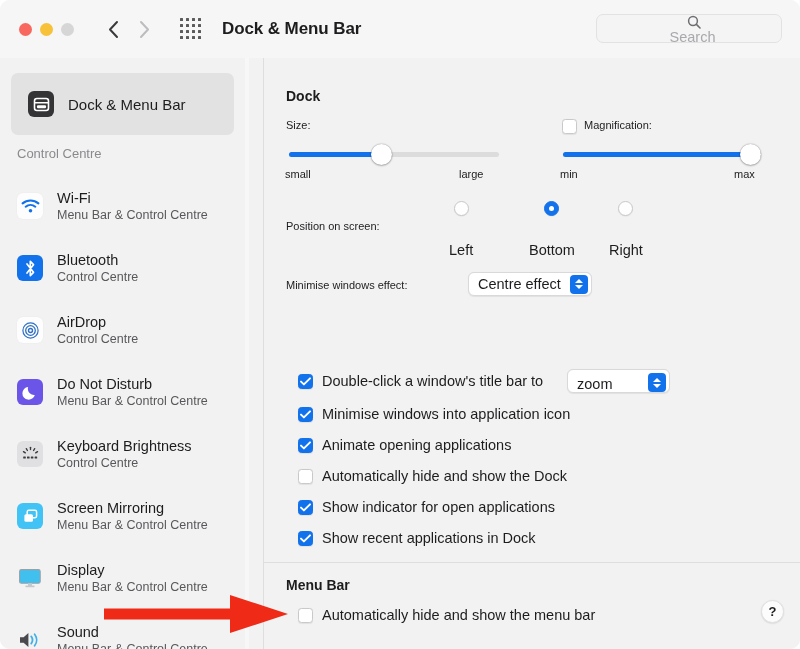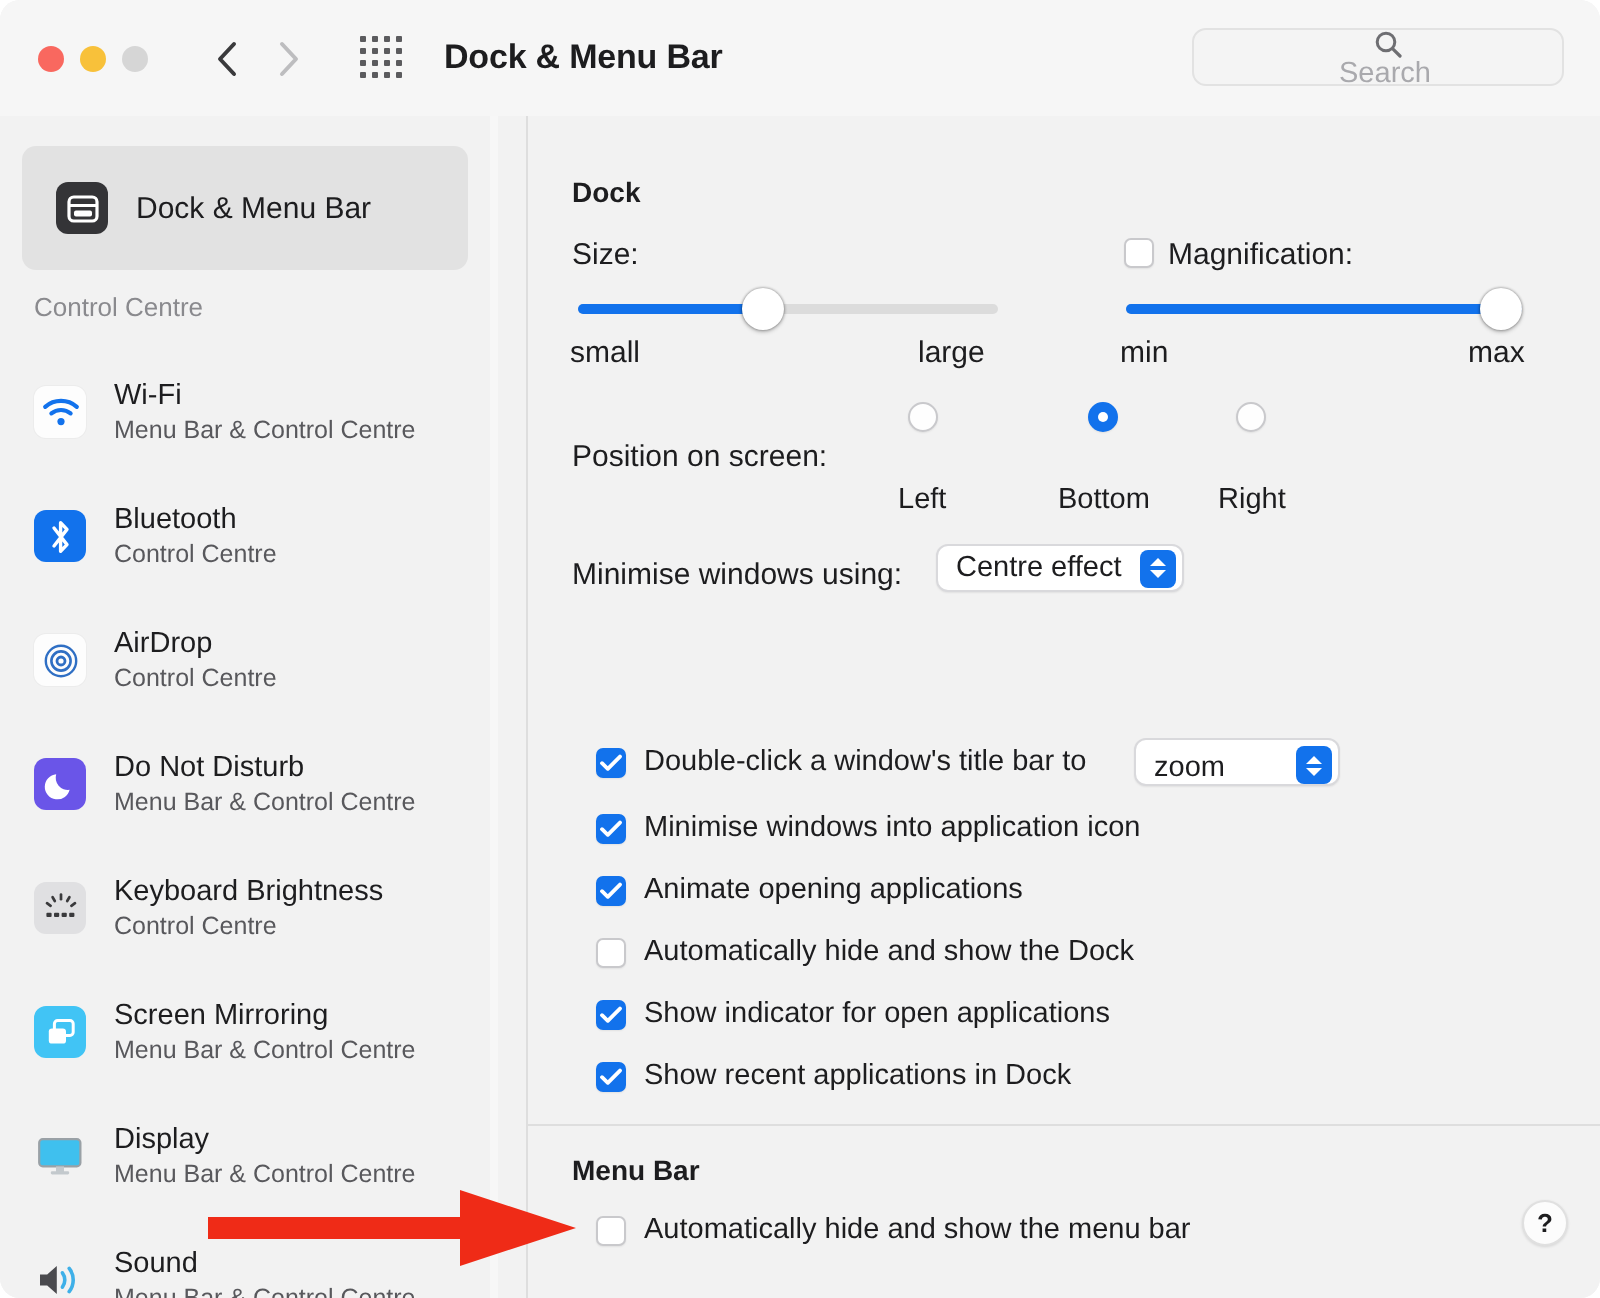--- a/index.html
+++ b/index.html
@@ -124,21 +124,21 @@
     background: #dedede;
   }
 
   
   #main {
     position: absolute; left: 264px; top: 58px;
     width: 536px; height: 591px;
     background: #f2f2f2;
   }
   .sec-title { font-size: 14px; font-weight: bold; color: #1d1d1f; }
-  .lbl { font-size: 15px; color: #1d1d1f; }
+  .lbl { font-size: 11px; color: #1d1d1f; }
 
   #dock-title { position:absolute; left: 22px; top: 30px; }
 
   #size-label { position:absolute; left: 22px; top: 61px; }
   #size-slider { position:absolute; left: 25px; top: 94px; width: 210px; height: 5px; }
   .track { position:absolute; left:0; top:0; width:100%; height:5px; background:#dcdcdc; border-radius:3px; }
   .fill  { position:absolute; left:0; top:0; height:5px; background:#1272ec; border-radius:3px; }
   .knob  { position:absolute; top:-8px; width:21px; height:21px; border-radius:50%;
            background:#fff; box-shadow: 0 0 1.5px rgba(0,0,0,.45), 0 1px 2px rgba(0,0,0,.22); }
   #size-small { position:absolute; left:21px; top:110px; }
@@ -443,21 +443,21 @@
       <div class="radio on">
           <i></i>
         </div>
       <div class="radio-lbl">Bottom</div>
     </div>
     <div class="radio-group" style="left:345px">
       <div class="radio"></div>
       <div class="radio-lbl">Right</div>
     </div>
 
-    <div class="lbl" id="min-label">Minimise windows using:</div>
+    <div class="lbl" id="min-label">Minimise windows effect:</div>
     <div id="min-select">
       <span class="val">Centre effect</span>
       <span class="stepper">
           <i class="up"></i>
           <i class="dn"></i>
         </span>
     </div>
 
     <div class="cb-row" style="top:315px">
       <div class="checkbox on">

